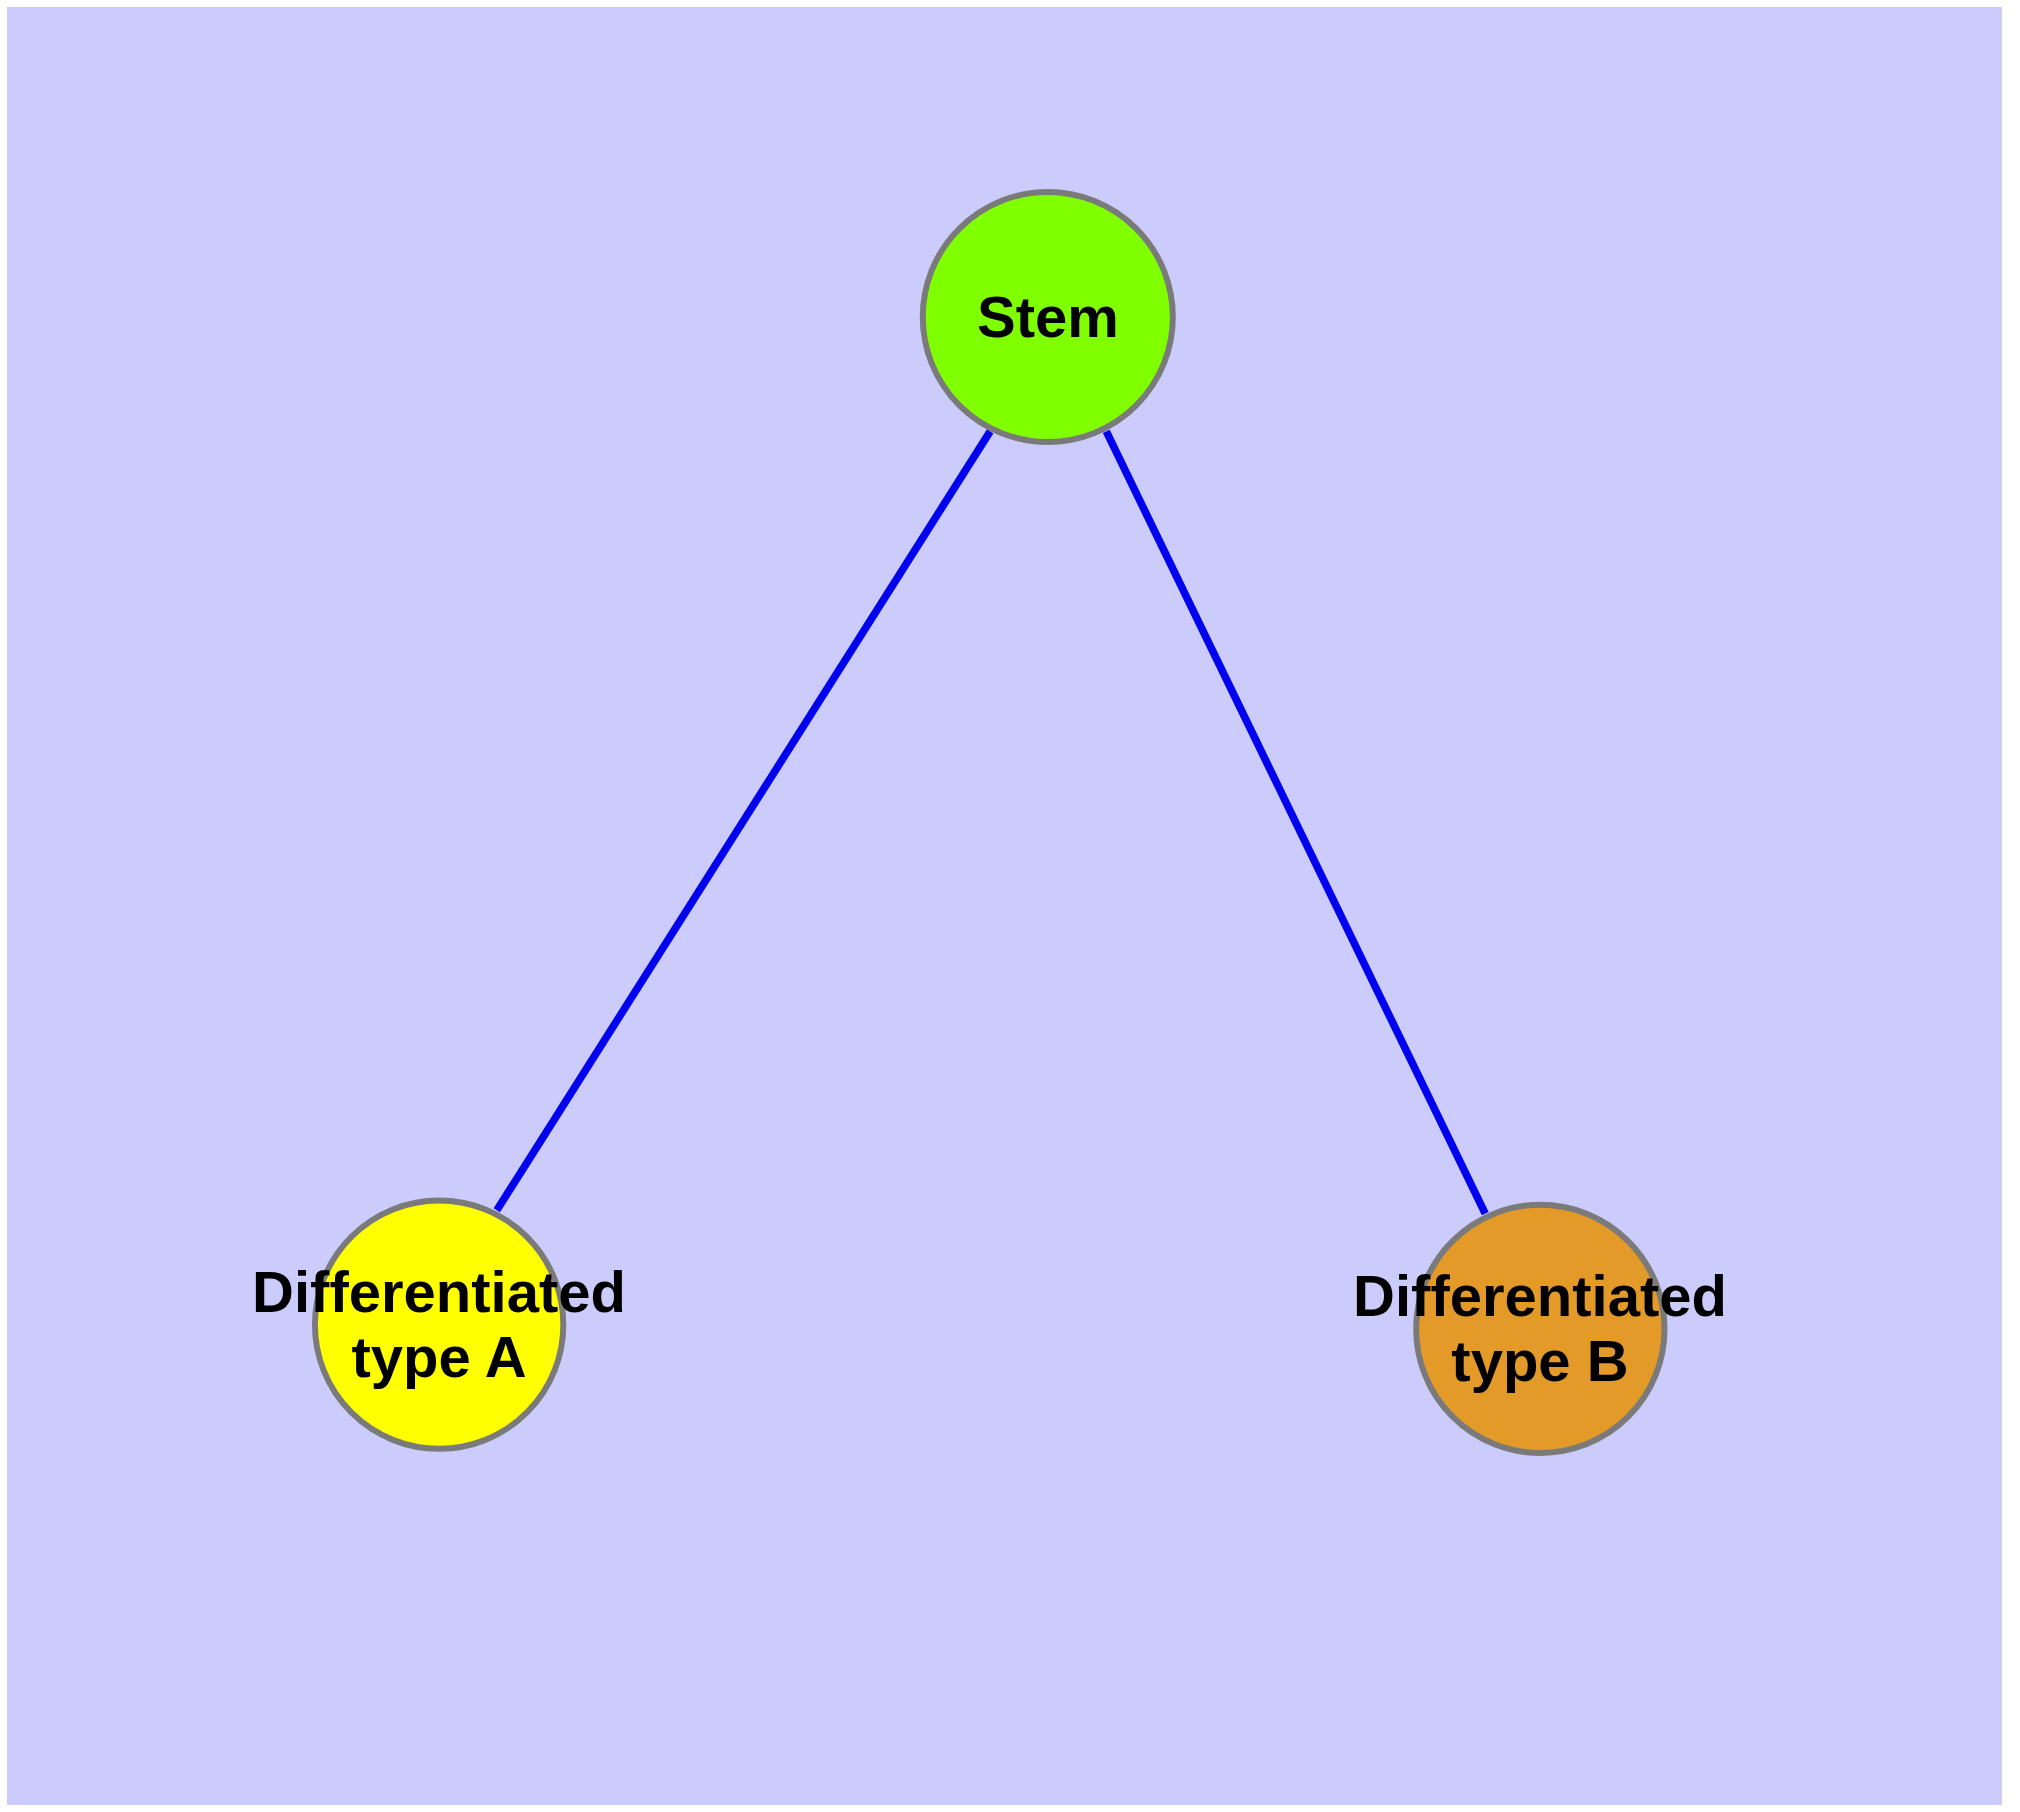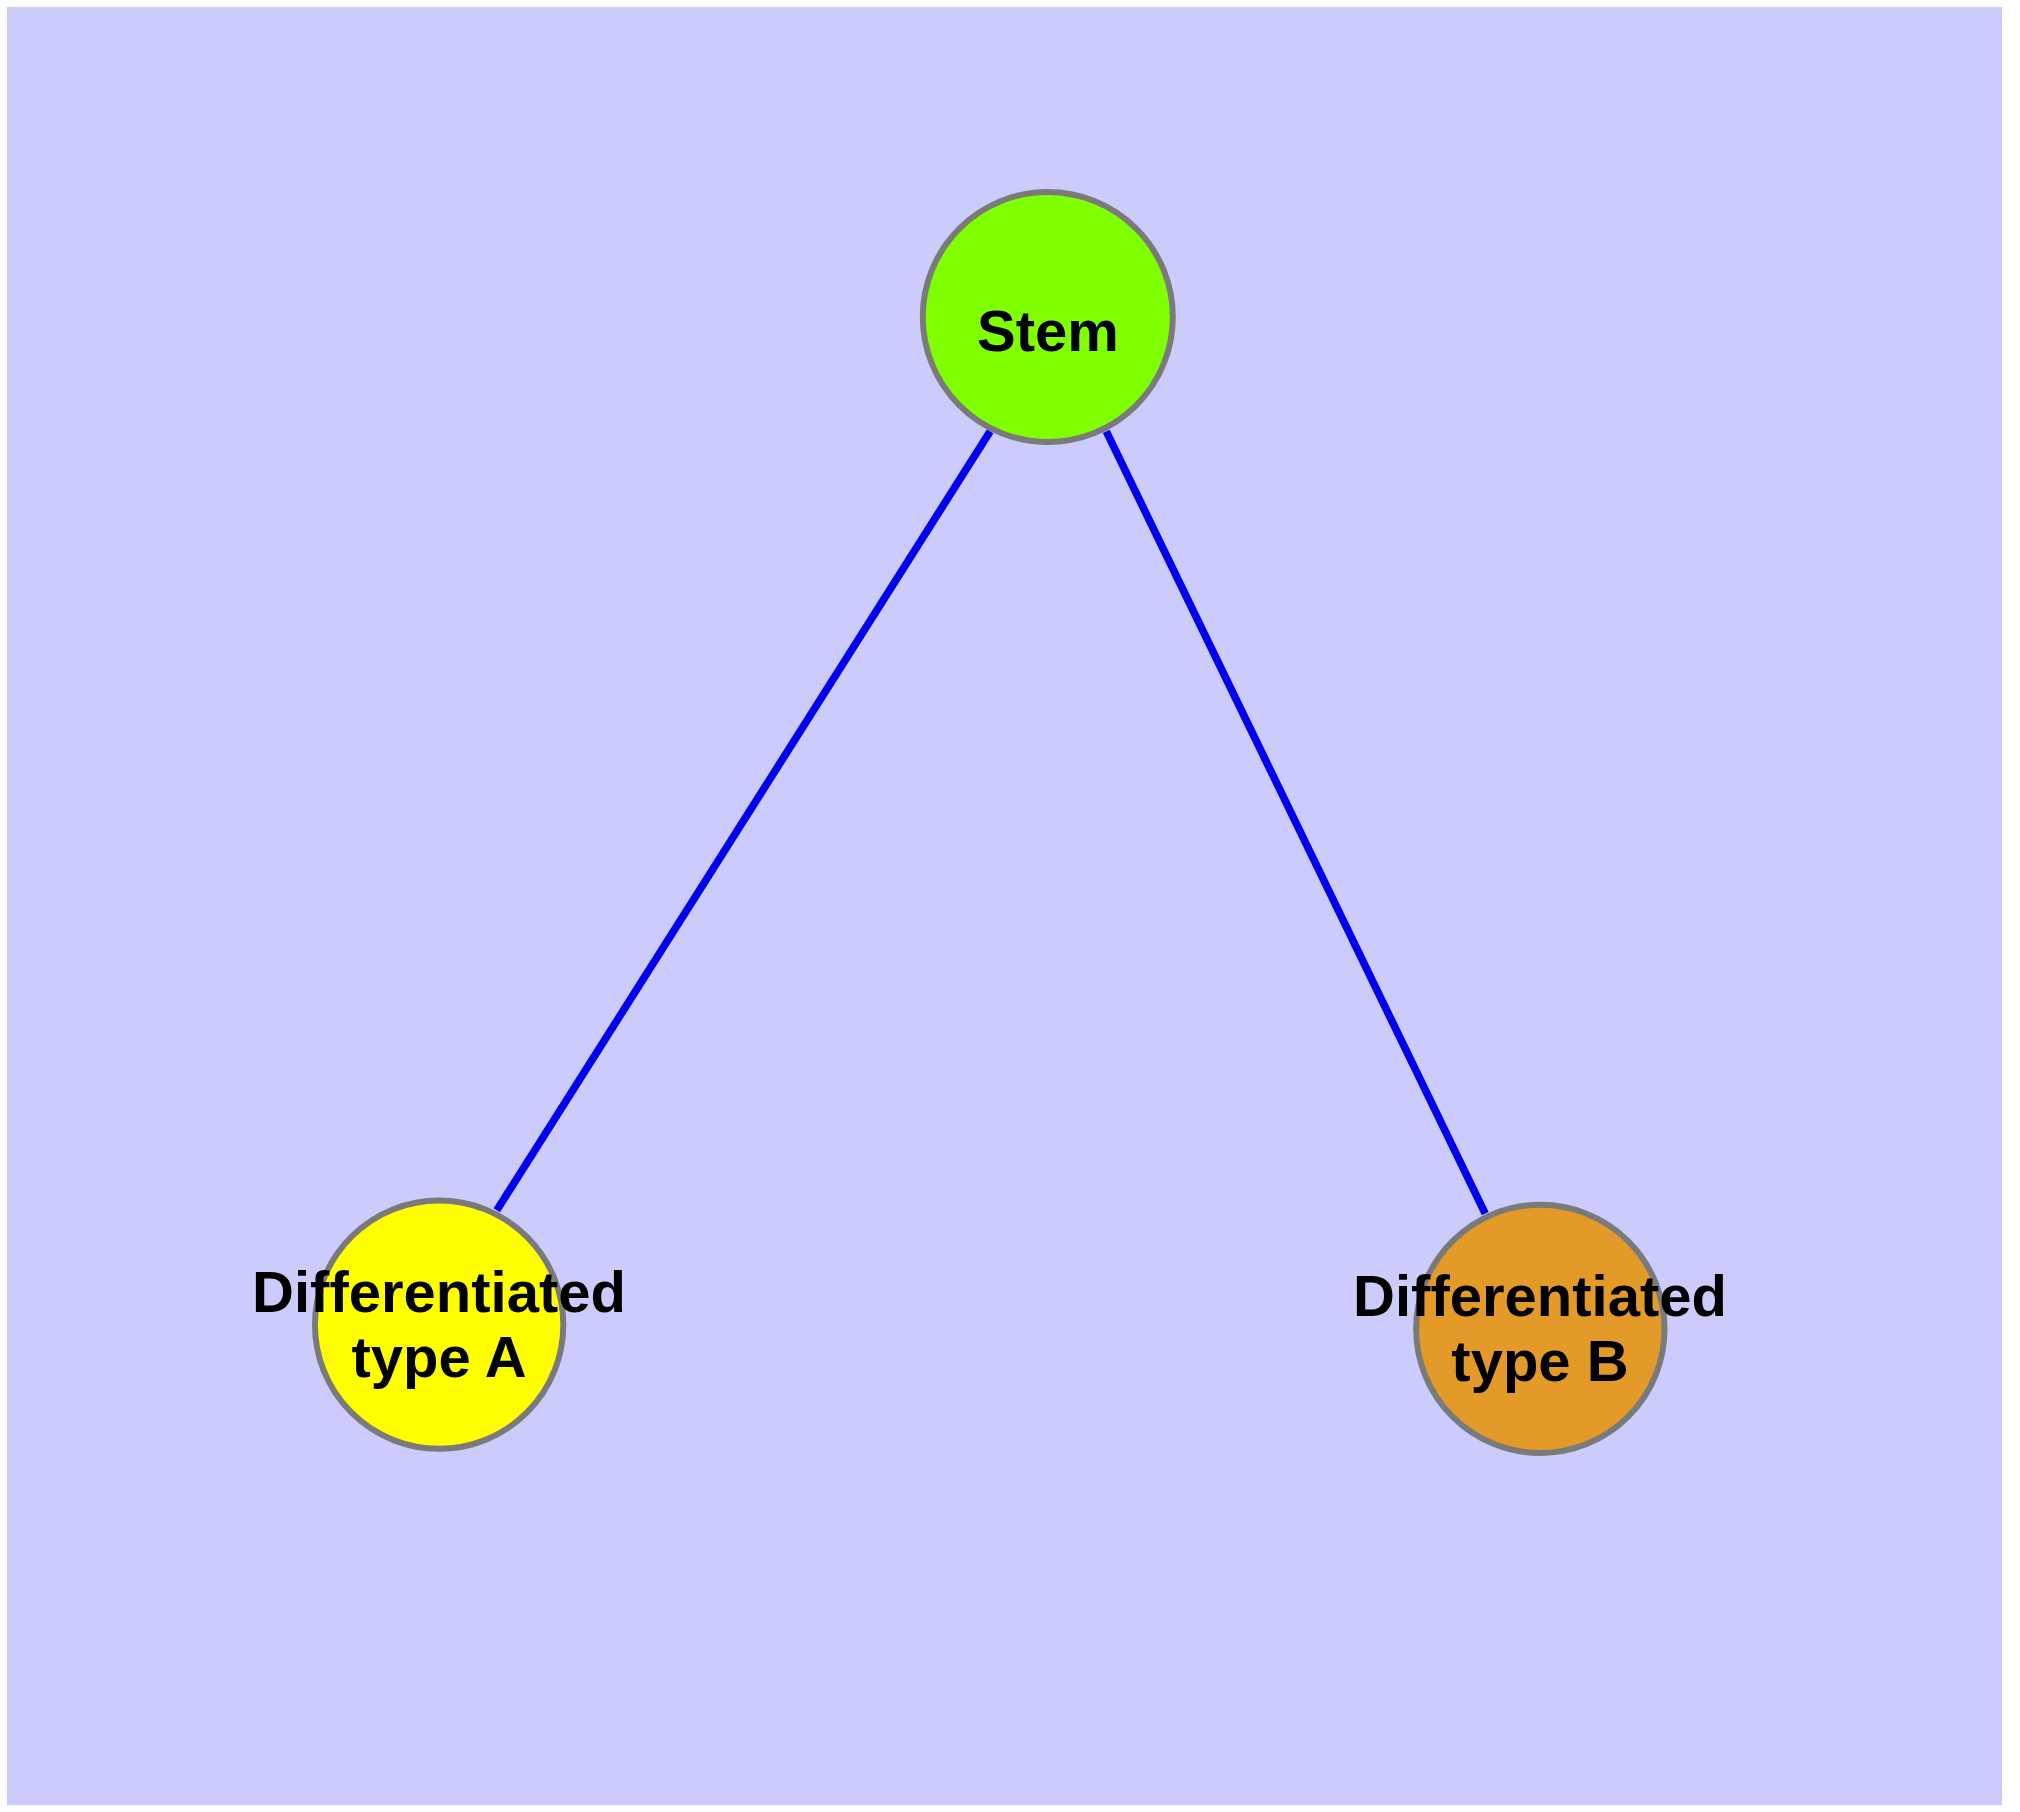--- a/index.html
+++ b/index.html
@@ -62,21 +62,21 @@
       <line x1="1168" y1="509" x2="586" y2="1428" stroke="#0000ee" stroke-width="9" stroke-linecap="butt"></line>
       <line x1="1305" y1="509" x2="1752" y2="1432" stroke="#0000ee" stroke-width="9" stroke-linecap="butt"></line>
     </g>
     <g>
       <circle cx="1236" cy="374" r="147.5" fill="#80ff00" stroke="#7a7a7a" stroke-width="7"></circle>
       <circle cx="518" cy="1563" r="146.5" fill="#ffff00" stroke="#7a7a7a" stroke-width="7"></circle>
       <circle cx="1817" cy="1568" r="146.5" fill="#e39a28" stroke="#7a7a7a" stroke-width="7"></circle>
     </g>
   </svg>
 
-  <div class="node-label label-stem" style="left: 1048px; top: 331px; color: rgb(0, 0, 0);">Stem</div>
+  <div class="node-label label-stem" style="left: 1048px; top: 317px; color: rgb(0, 0, 0);">Stem</div>
 
   <div class="node-label label-type-a" style="left: 439px; top: 1325px; color: rgb(0, 0, 0);">Differentiated
 type A</div>
 
   <div class="node-label label-type-b" style="left: 1540px; top: 1329px; color: rgb(0, 0, 0);">Differentiated
 type B</div>
 </div>
 
 
 </body></html>

